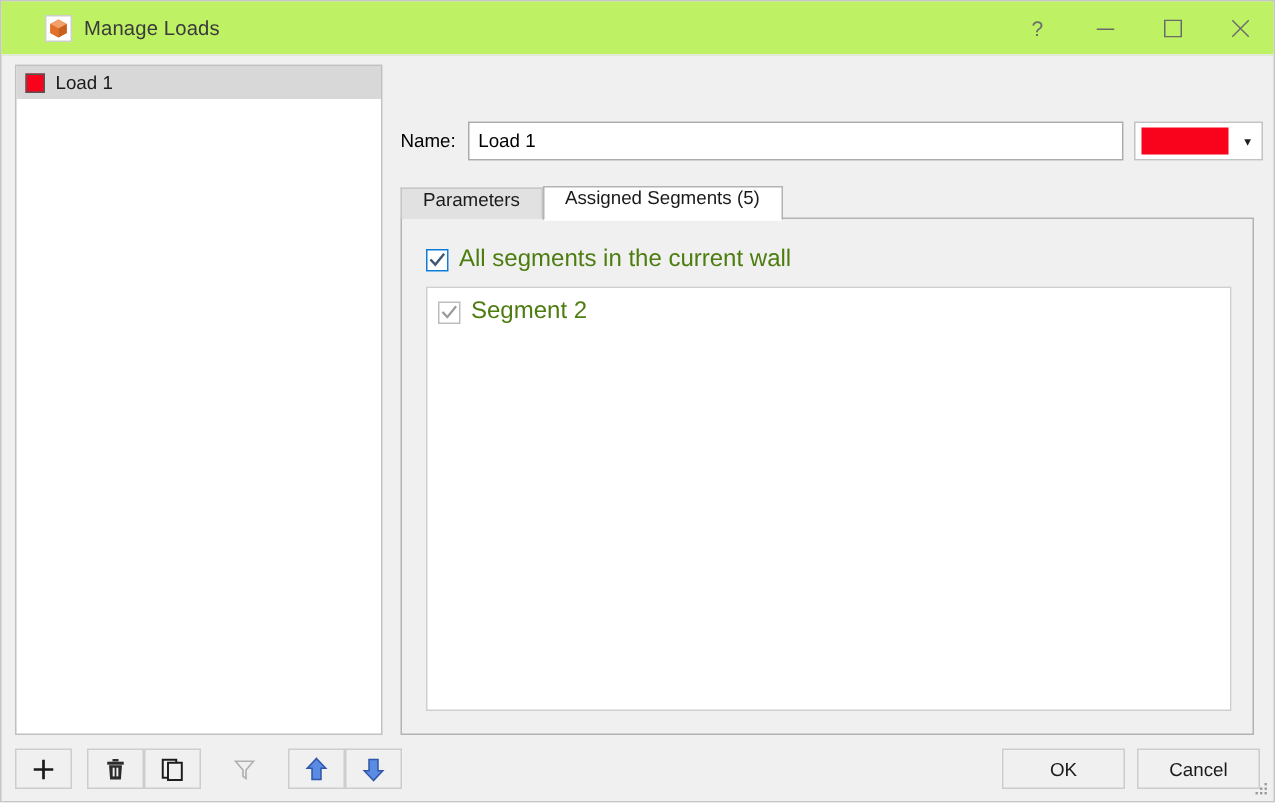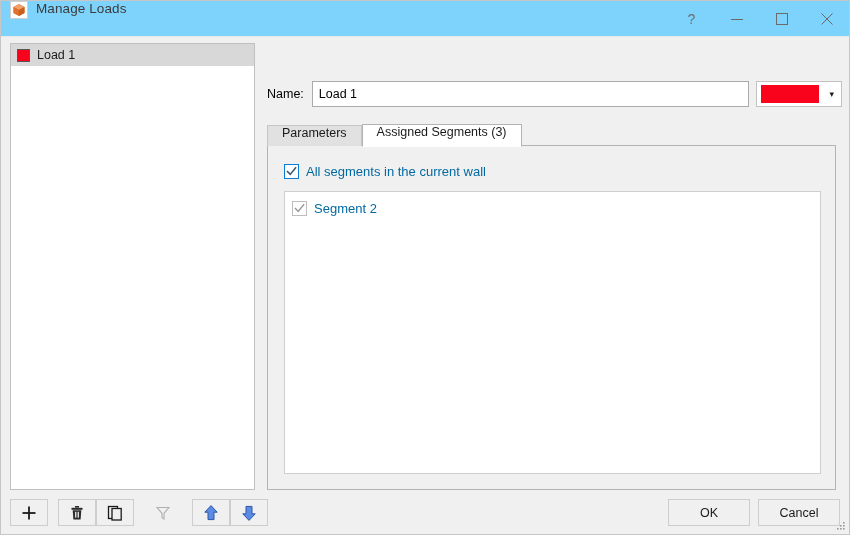--- a/index.html
+++ b/index.html
@@ -26,24 +26,26 @@
     border: 1px solid #c6c6c6;
     box-sizing: border-box;
     display: flex;
     flex-direction: column;
   }
 
   
   #titlebar {
     height: 35px;
     min-height: 35px;
-    background: #7dd3fc;
+    background: #bef264;
     border-bottom: 1px solid #e8e8e8;
     display: flex;
+    align-items: center;
     position: relative;
+    padding-left: 20px;
   }
   #app-icon {
     width: 18px; height: 18px;
     margin-left: 9px;
     margin-right: 8px;
     position: relative;
     flex: none;
   }
   #title-text {
     font-size: 13.5px;
@@ -231,21 +233,21 @@
     display: flex;
     align-items: center;
     justify-content: center;
     flex: none;
     margin-right: 7px;
   }
   .cbox.enabled { border: 1px solid #0c7cd5; }
   .cbox.disabled { border: 1px solid #bdbdbd; }
   .cbox.enabled svg polyline { stroke: #3c5a73; }
   .cbox.disabled svg polyline { stroke: #9a9a9a; }
-  .cb-label { font-size: 13px; color: #0369a1; }
+  .cb-label { font-size: 16px; color: #4d7c0f; }
 
   #segment-list {
     position: absolute;
     left: 16px; top: 45px;
     width: 537px; height: 283px;
     background: #ffffff;
     border: 1px solid #cfcfcf;
     box-sizing: border-box;
     overflow: hidden;
   }
@@ -379,21 +381,21 @@
         <span id="color-swatch"></span>
         <span id="color-caret">▾</span>
       </div>
     </div>
 
     <div id="tabs">
       <div class="tab inactive">
         <span>Parameters</span>
       </div>
       <div class="tab active">
-        <span>Assigned Segments (3)</span>
+        <span>Assigned Segments (5)</span>
       </div>
     </div>
 
     <div id="tab-panel">
 
       <div id="all-seg-check">
         <span class="cbox enabled">
           <svg width="11" height="11" viewBox="0 0 11 11">
             <polyline points="1.5,5.6 4.2,8.4 9.6,1.8" fill="none" stroke-width="1.6" stroke-linecap="square" stroke-linejoin="miter"></polyline>
           </svg>

